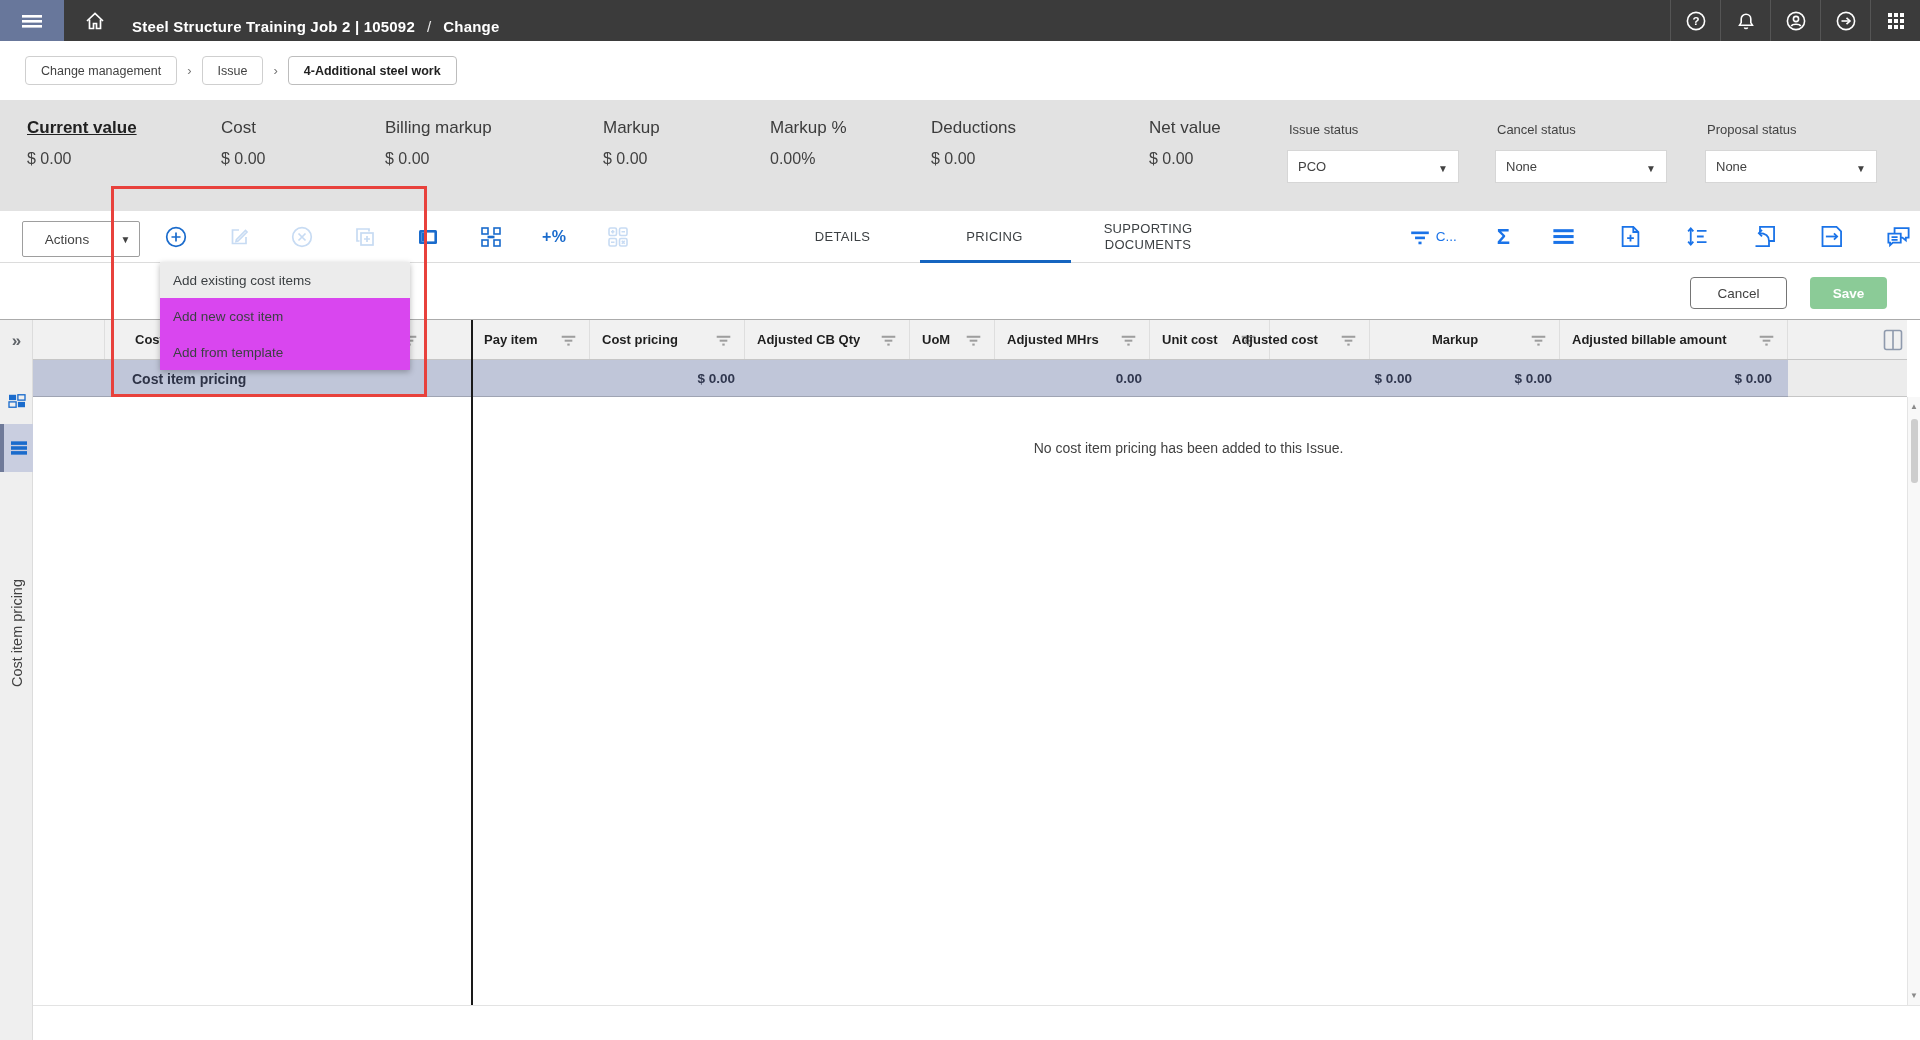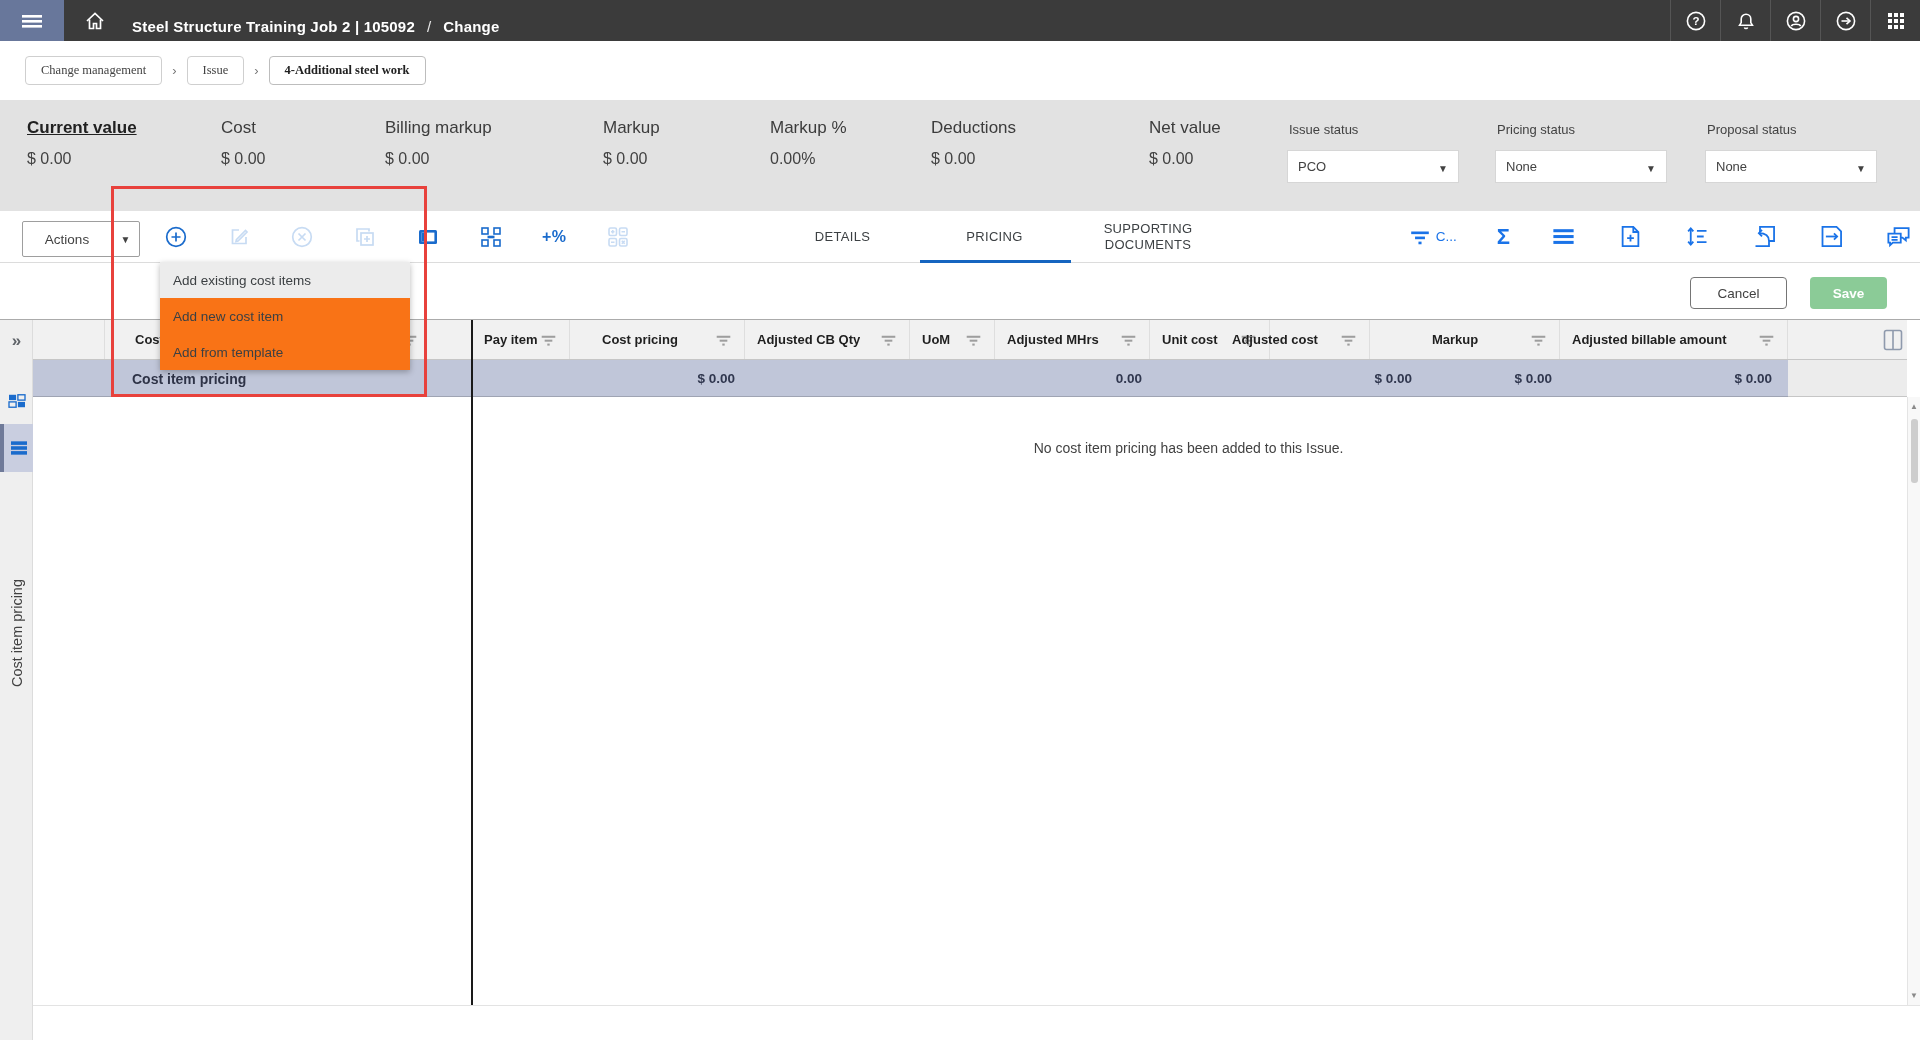--- a/index.html
+++ b/index.html
@@ -18,21 +18,21 @@
   .topbar-title .slash { margin:0 12px; font-weight:400; color:#e8e8e8; }
   .topbar-right { position:absolute; right:0; top:0; height:41px; display:flex; }
   .tb-cell { width:50px; height:41px; display:flex; align-items:center; justify-content:center;
     border-left:1px solid #555; color:#fff; cursor:pointer; }
   .ic-w { width:22px; height:22px; color:#fff; }
 
   
   .crumb-row { position:absolute; left:0; top:41px; width:1920px; height:59px; background:#fff;
     display:flex; align-items:center; padding-left:25px; gap:10px; }
   .chip { height:29px; display:flex; align-items:center; padding:0 15px; background:#fff;
-    border:1px solid #cfcfcf; border-radius:4px; font-size:12.5px; color:#424242; cursor:pointer; white-space:nowrap;font-family:Liberation Serif, serif; }
+    border:1px solid #cfcfcf; border-radius:4px; font-size:12.5px; color:#424242; cursor:pointer; white-space:nowrap; }
   .chip.current { font-weight:700; color:#212121; border-color:#bdbdbd; }
   .crumb-sep { color:#757575; font-size:13px; }
 
   
   .summary { position:absolute; left:0; top:100px; width:1920px; height:111px; background:#e2e2e2; }
   .metric { position:absolute; top:0; }
   .metric .m-label { position:absolute; top:18px; left:0; font-size:17px; color:#3c3c3c; white-space:nowrap; }
   .metric.first .m-label { font-weight:700; color:#212121;text-decoration:underline; }
   .metric .m-value { position:absolute; top:50px; left:0; font-size:16px; color:#424242; white-space:nowrap; }
   .status { position:absolute; top:0; }
@@ -115,21 +115,21 @@
     cursor:pointer; }
   .sp-item-1 { top:58px; height:46px; }
   .sp-item-2 { top:104px; height:48px; background:#c9cee0; border-left:4px solid #6f7a99; }
   .sp-ic { width:18px; height:16px; color:#1a6bcc; }
   .sp-label { position:absolute; left:0; top:228px; width:33px; height:170px; display:flex;
     align-items:center; justify-content:center; }
   .sp-label span { writing-mode:vertical-rl; transform:rotate(180deg); font-size:14.5px; color:#424242;
     white-space:nowrap; }
 
   
-  .add-menu { position:absolute; left:160px; top:262px; width:250px; background:#f97316;
+  .add-menu { position:absolute; left:160px; top:262px; width:250px; background:#d946ef;
     box-shadow:0 2px 6px rgba(0,0,0,.28); z-index:40; }
   .menu-item { height:36px; display:flex; align-items:center; padding:0 13px; font-size:13.5px;
     color:#3c4043; cursor:pointer; white-space:nowrap; }
   .menu-item.hover { background:#ececec; }
 
   
   .red-annotation { position:absolute; left:111px; top:186px; width:316px; height:211px;
     border:3px solid #e8413c; z-index:60; pointer-events:none; }
 </style>
 </head>
@@ -396,21 +396,21 @@
     </div>
 
     <div class="status" style="left:1287px">
       <div class="s-label">Issue status</div>
       <div class="s-select">
         <span>PCO</span>
         <span class="s-caret">▼</span>
       </div>
     </div>
     <div class="status" style="left:1495px">
-      <div class="s-label">Pricing status</div>
+      <div class="s-label">Cancel status</div>
       <div class="s-select">
         <span>None</span>
         <span class="s-caret">▼</span>
       </div>
     </div>
     <div class="status" style="left:1705px">
       <div class="s-label">Proposal status</div>
       <div class="s-select">
         <span>None</span>
         <span class="s-caret">▼</span>
@@ -496,21 +496,21 @@
       <svg class="funnel">
           <use href="#i-funnel"></use>
         </svg>
     </div>
     <div class="th" style="left:312px;width:127px;border-right:none">
       <span class="th-label">...</span>
       <svg class="funnel" style="margin-right:42px">
           <use href="#i-funnel"></use>
         </svg>
     </div>
-    <div class="th" style="left:439px;width:98px">
+    <div class="th" style="left:439px;width:118px">
       <span class="th-label">Pay item</span>
       <svg class="funnel">
           <use href="#i-funnel"></use>
         </svg>
     </div>
     <div class="th" style="left:557px;width:155px">
       <span class="th-label">Cost pricing</span>
       <svg class="funnel">
           <use href="#i-funnel"></use>
         </svg>

